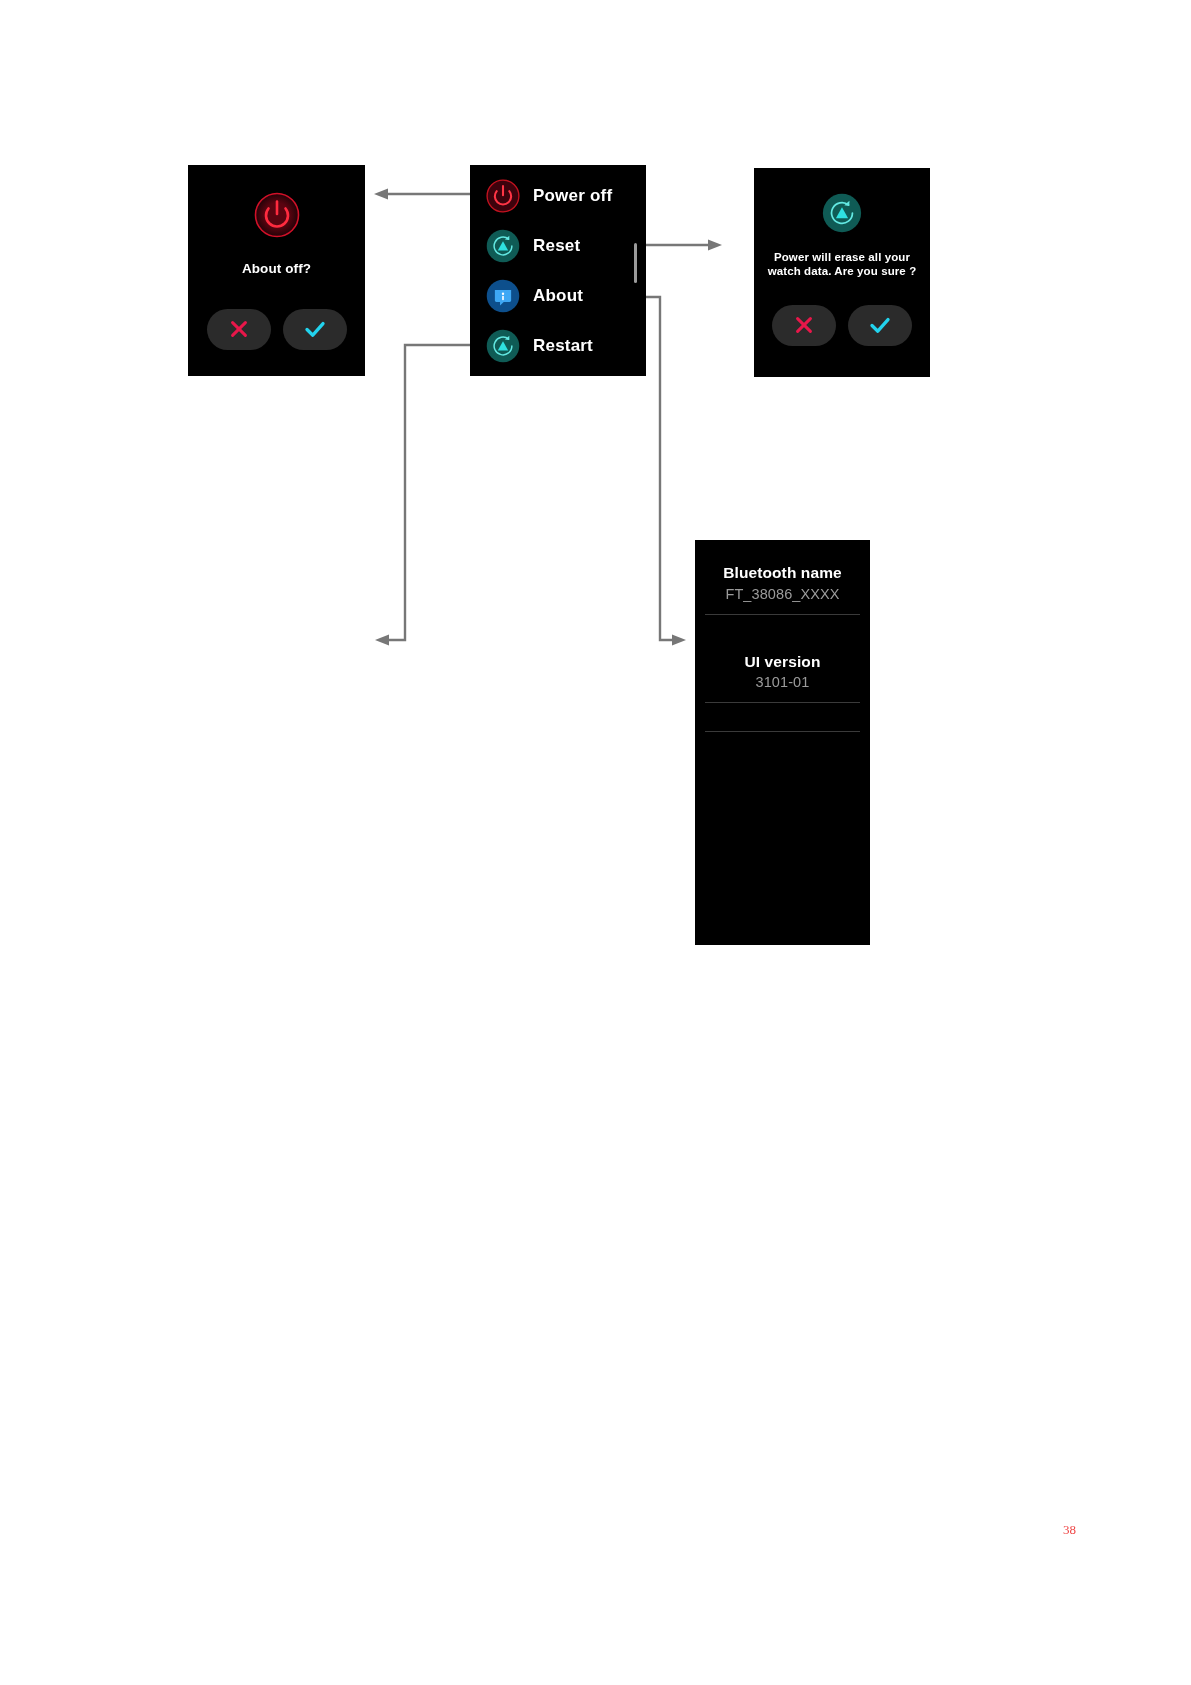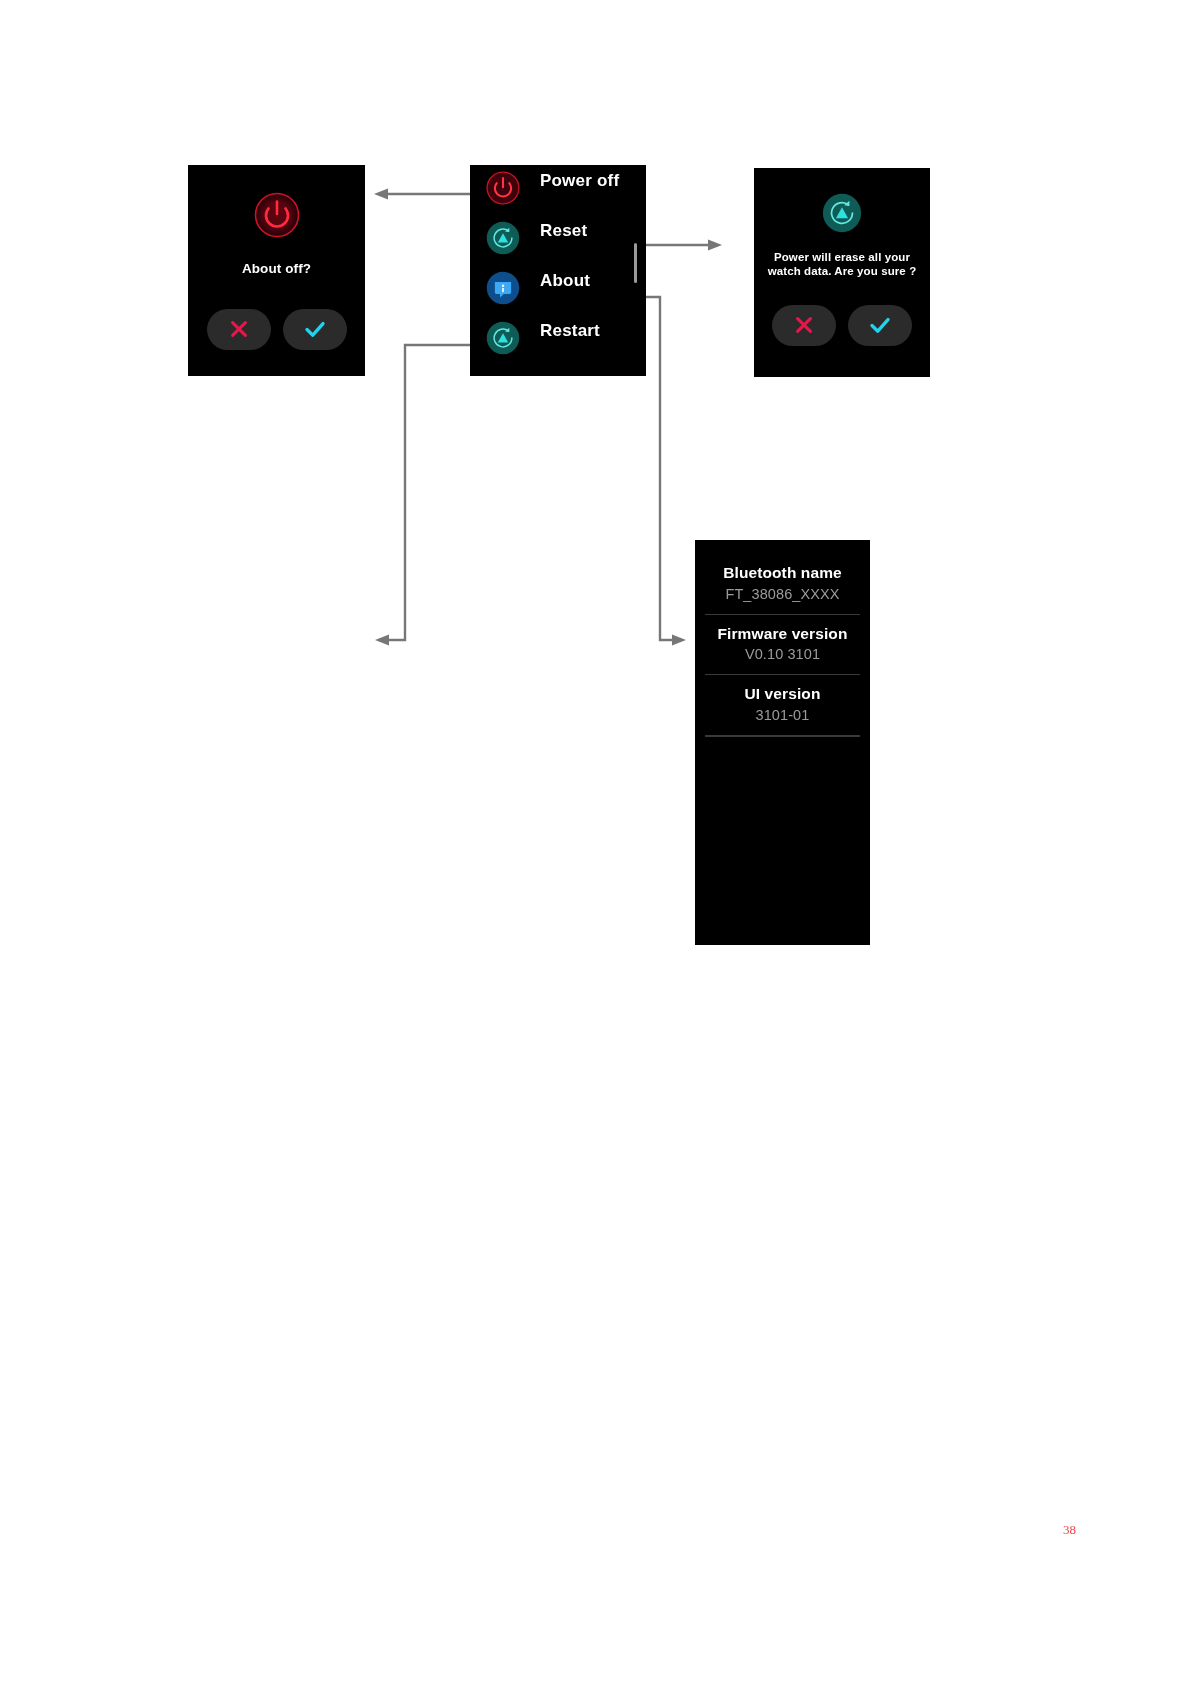--- a/index.html
+++ b/index.html
@@ -69,21 +69,22 @@
     height: 100%;
     display: flex;
     flex-direction: column;
     justify-content: center;
     position: relative;
     box-sizing: border-box;
     padding-left: 16px;
   }
   .menu-row {
     display: flex;
-    gap: 20px;
+    align-items: center;
+    gap: 13px;
     height: 50px;
   }
   .menu-label {
     color: #ffffff;
     font-size: 17px;
     font-weight: 600;
     letter-spacing: .2px;
     white-space: nowrap;
   }
   .menu-scroll {
@@ -95,20 +96,21 @@
   }
 
   
   .about {
     width: 100%;
     height: 100%;
     box-sizing: border-box;
     padding: 14px 10px 0 10px;
     display: flex;
     flex-direction: column;
+    gap: 28px;
   }
   .about-row {
     position: relative;
     padding: 8px 0 9px 0;
     border-bottom: 1px solid #3a3a3a;
     text-align: center;
   }
   .about-row:last-of-type { border-bottom: none; }
   .about-title {
     color: #ffffff;
@@ -283,24 +285,20 @@
 
   <div class="screen" style="left:695px;top:540px;width:175px;height:405px;">
     <div class="about">
 
       <div class="about-row">
         <div class="about-title">Bluetooth name</div>
         <div class="about-value">FT_38086_XXXX</div>
       </div>
 
 
-      <div class="about-row">
-        <div class="about-title">Firmware version</div>
-        <div class="about-value">V0.10 3101</div>
-      </div>
 
       <div class="about-row">
         <div class="about-title">UI version</div>
         <div class="about-value">3101-01</div>
       </div>
 
 
       <div class="about-spacer"></div>
     </div>
   </div>

